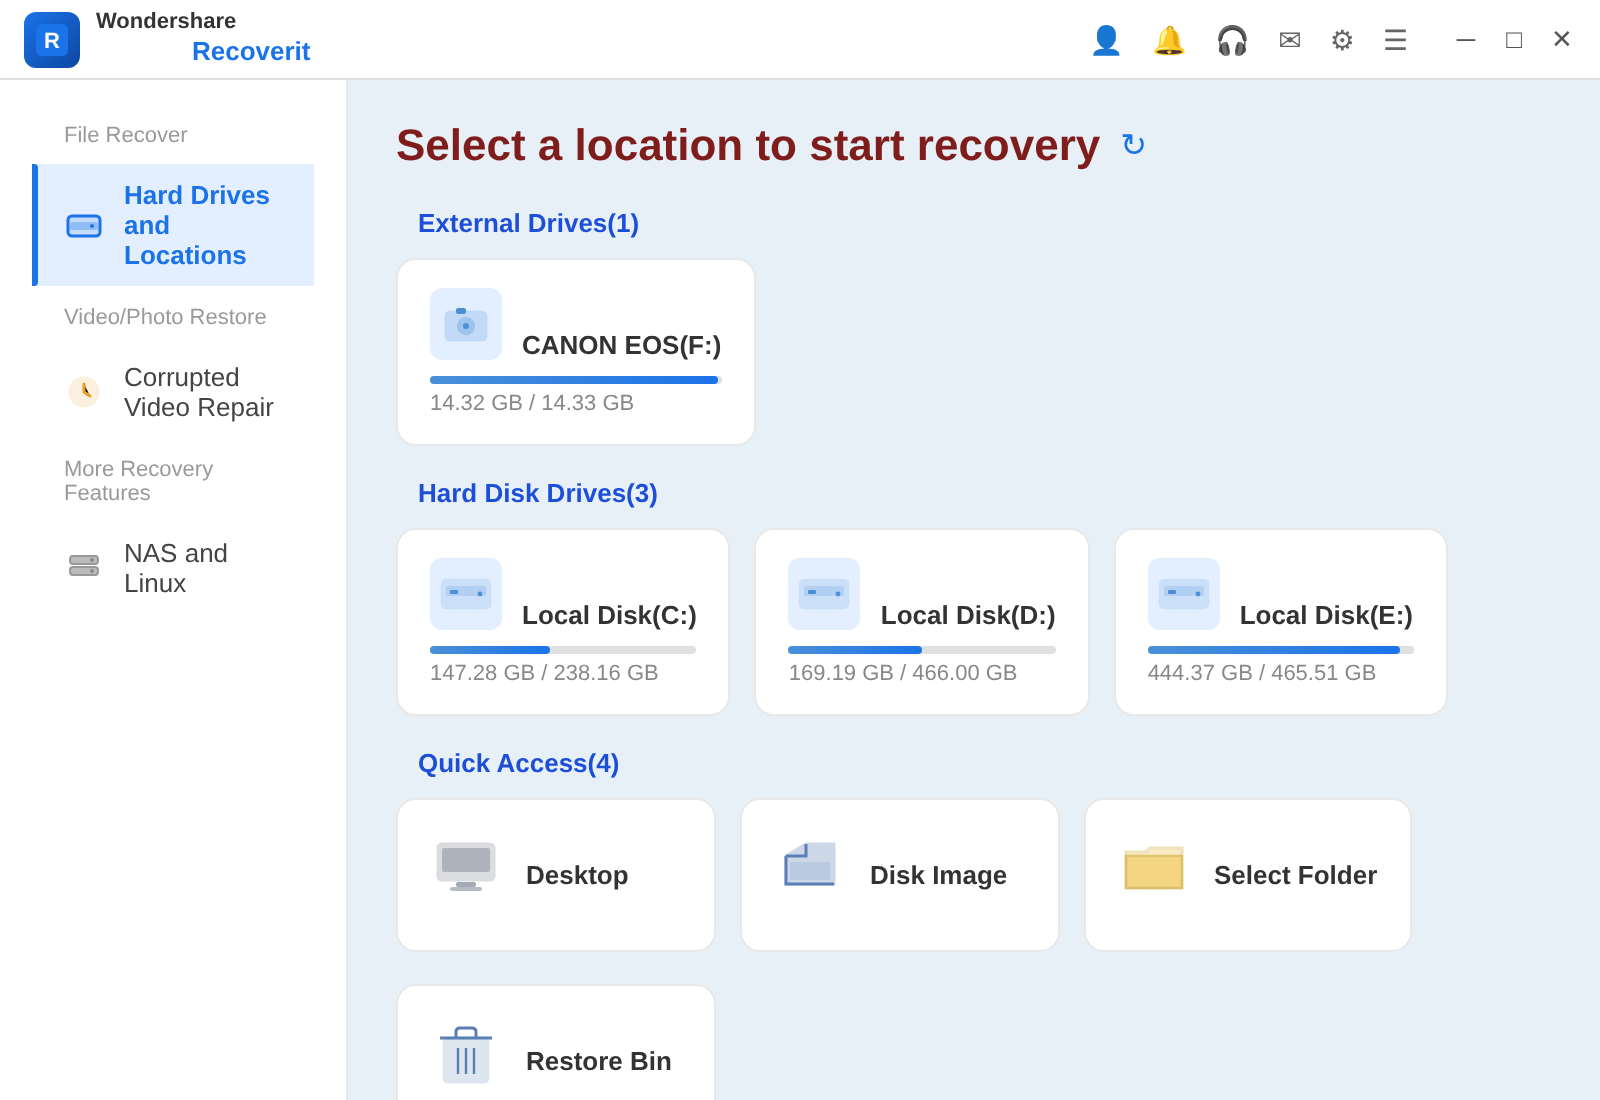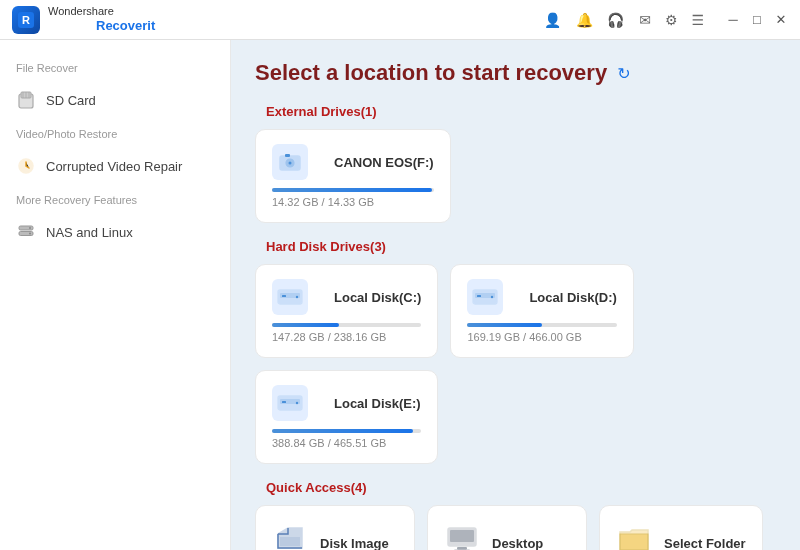--- a/index.html
+++ b/index.html
@@ -37,21 +37,21 @@
       align-items: center;
       justify-content: center;
       color: white;
       font-size: 14px;
       font-weight: bold;
     }
     .app-name {
       font-size: 12px;
       line-height: 1.2;
     }
-    .app-name-top { font-weight: 400; color: #333; font-size: 11px; }
+    .app-name-top { font-weight: 700; color: #333; font-size: 11px; }
     .app-name-bottom { color: #1a73e8; font-size: 13px; font-weight: 700; margin-left: 48px; }
     .title-bar-icons {
       display: flex;
       align-items: center;
       gap: 14px;
     }
     .title-bar-icon {
       color: #666;
       font-size: 14px;
       cursor: pointer;
@@ -75,23 +75,23 @@
 
     
     .app-body {
       display: flex;
       flex: 1;
       overflow: hidden;
     }
 
     
     .sidebar {
-      width: 231px;
+      width: 174px;
       background: #fff;
-      padding: 16px 0;
+      padding: 16px 16px;
       display: flex;
       flex-direction: column;
       gap: 4px;
       border-right: 1px solid #e8e8e8;
       flex-shrink: 0;
     }
     .sidebar-section-label {
       font-size: 11px;
       color: #999;
       padding: 6px 16px 4px;
@@ -154,21 +154,21 @@
     .refresh-icon {
       color: #1a73e8;
       font-size: 16px;
       cursor: pointer;
     }
 
     
     .section-title {
       font-size: 13px;
       font-weight: 600;
-      color: #b91c1c;
+      color: #1d4ed8;
       margin-bottom: 10px;
       padding-left: 11px;
     }
 
     
     .cards-grid {
       display: flex;
       gap: 12px;
       flex-wrap: wrap;
       margin-bottom: 16px;
@@ -180,22 +180,22 @@
       display: flex;
       flex-direction: column;
       align-items: flex-start;
       cursor: pointer;
       min-width: 160px;
       border: 1px solid #e8e8e8;
       transition: box-shadow 0.2s;
     }
     .drive-card-inner {
       display: flex;
-      align-items: center;
-      gap: 26px;
+      align-items: flex-end;
+      gap: 10px;
       margin-bottom: 8px;
     }
     .drive-icon-box {
       width: 36px;
       height: 36px;
       background: #e3eeff;
       border-radius: 6px;
       display: flex;
       align-items: center;
       justify-content: center;
@@ -281,31 +281,30 @@
       <span class="ctrl-btn">✕</span>
     </div>
   </div>
 </div>
 
 <div class="app-body">
 
   <div class="sidebar">
 
     <div class="sidebar-section-label">File Recover</div>
-    <div class="sidebar-item">
+    <div class="sidebar-item active">
       <div class="sidebar-icon">
-        <svg width="16" height="18" viewBox="0 0 16 18" fill="none">
-          <rect x="1" y="3" width="14" height="14" rx="2" fill="#e0e0e0" stroke="#aaa" stroke-width="1.2"></rect>
-          <rect x="3" y="1" width="10" height="6" rx="1" fill="#ccc" stroke="#aaa" stroke-width="1"></rect>
-          <line x1="5" y1="1" x2="5" y2="7" stroke="#aaa" stroke-width="0.8"></line>
-          <line x1="8" y1="1" x2="8" y2="7" stroke="#aaa" stroke-width="0.8"></line>
-          <line x1="11" y1="1" x2="11" y2="7" stroke="#aaa" stroke-width="0.8"></line>
+        <svg width="18" height="18" viewBox="0 0 18 18" fill="none">
+          <rect x="1" y="4" width="16" height="10" rx="2" fill="#1a73e8" opacity="0.15"></rect>
+          <rect x="1" y="4" width="16" height="10" rx="2" stroke="#1a73e8" stroke-width="1.5"></rect>
+          <rect x="2" y="7" width="14" height="4" rx="1" fill="#1a73e8" opacity="0.3"></rect>
+          <circle cx="13" cy="9" r="1" fill="#1a73e8"></circle>
         </svg>
       </div>
-      <span>SD Card</span>
+      <span>Hard Drives and Locations</span>
     </div>
 
     <div class="sidebar-section-label">Video/Photo Restore</div>
     <div class="sidebar-item">
       <div class="sidebar-icon">
         <svg width="18" height="18" viewBox="0 0 18 18">
           <circle cx="9" cy="9" r="7" fill="#e8a020" opacity="0.15" stroke="#e8a020" stroke-width="1.5"></circle>
           <path d="M9 5v4l3 2" stroke="#e8a020" stroke-width="1.5" stroke-linecap="round"></path>
         </svg>
       </div>
@@ -401,48 +400,48 @@
               <rect x="3" y="7" width="20" height="5" rx="1" fill="#4a90d9" opacity="0.2"></rect>
               <rect x="5" y="9" width="4" height="2" rx="0.5" fill="#4a90d9"></rect>
               <circle cx="20" cy="11" r="1.2" fill="#4a90d9"></circle>
             </svg>
           </div>
           <span class="drive-name">Local Disk(E:)</span>
         </div>
         <div class="progress-bar-bg">
           <div class="progress-bar-fill" style="width: 95%"></div>
         </div>
-        <span class="drive-size">388.84 GB / 465.51 GB</span>
+        <span class="drive-size">444.37 GB / 465.51 GB</span>
       </div>
     </div>
 
     <div class="section-title">Quick Access(4)</div>
     <div class="cards-grid">
+      <div class="qa-card">
+        <div class="qa-icon">
+          <svg width="32" height="32" viewBox="0 0 32 32" fill="none">
+            <rect x="2" y="4" width="28" height="18" rx="2" fill="#4a5568" opacity="0.2" stroke="#4a5568" stroke-width="1.5"></rect>
+            <rect x="4" y="6" width="24" height="12" rx="1" fill="#4a5568" opacity="0.3"></rect>
+            <rect x="11" y="23" width="10" height="2.5" rx="1" fill="#4a5568" opacity="0.5"></rect>
+            <rect x="8" y="25.5" width="16" height="2" rx="1" fill="#4a5568" opacity="0.4"></rect>
+          </svg>
+        </div>
+        <span class="qa-name">Desktop</span>
+      </div>
+
       <div class="qa-card">
         <div class="qa-icon">
           <svg width="32" height="32" viewBox="0 0 32 32" fill="none">
             <path d="M4 10 L14 4 L28 4 L28 24 L4 24 Z" fill="#5a7fb5" opacity="0.3" stroke="#5a7fb5" stroke-width="1.5"></path>
             <path d="M4 10 L14 10 L14 4" stroke="#5a7fb5" stroke-width="1.5"></path>
             <path d="M4 10 L4 24 L28 24" stroke="#5a7fb5" stroke-width="1.5"></path>
             <rect x="6" y="13" width="20" height="9" fill="#5a7fb5" opacity="0.15"></rect>
           </svg>
         </div>
         <span class="qa-name">Disk Image</span>
-      </div>
-
-      <div class="qa-card">
-        <div class="qa-icon">
-          <svg width="32" height="32" viewBox="0 0 32 32" fill="none">
-            <rect x="2" y="4" width="28" height="18" rx="2" fill="#4a5568" opacity="0.2" stroke="#4a5568" stroke-width="1.5"></rect>
-            <rect x="4" y="6" width="24" height="12" rx="1" fill="#4a5568" opacity="0.3"></rect>
-            <rect x="11" y="23" width="10" height="2.5" rx="1" fill="#4a5568" opacity="0.5"></rect>
-            <rect x="8" y="25.5" width="16" height="2" rx="1" fill="#4a5568" opacity="0.4"></rect>
-          </svg>
-        </div>
-        <span class="qa-name">Desktop</span>
       </div>
 
       <div class="qa-card">
         <div class="qa-icon">
           <svg width="32" height="28" viewBox="0 0 32 28" fill="none">
             <path d="M2 6 L12 6 L14 4 L30 4 L30 24 L2 24 Z" fill="#f0c040" opacity="0.3" stroke="#c8a020" stroke-width="1.5"></path>
             <path d="M2 8 L30 8 L30 24 L2 24 Z" fill="#f0c040" opacity="0.5" stroke="#c8a020" stroke-width="1.2"></path>
           </svg>
         </div>
         <span class="qa-name">Select Folder</span>

